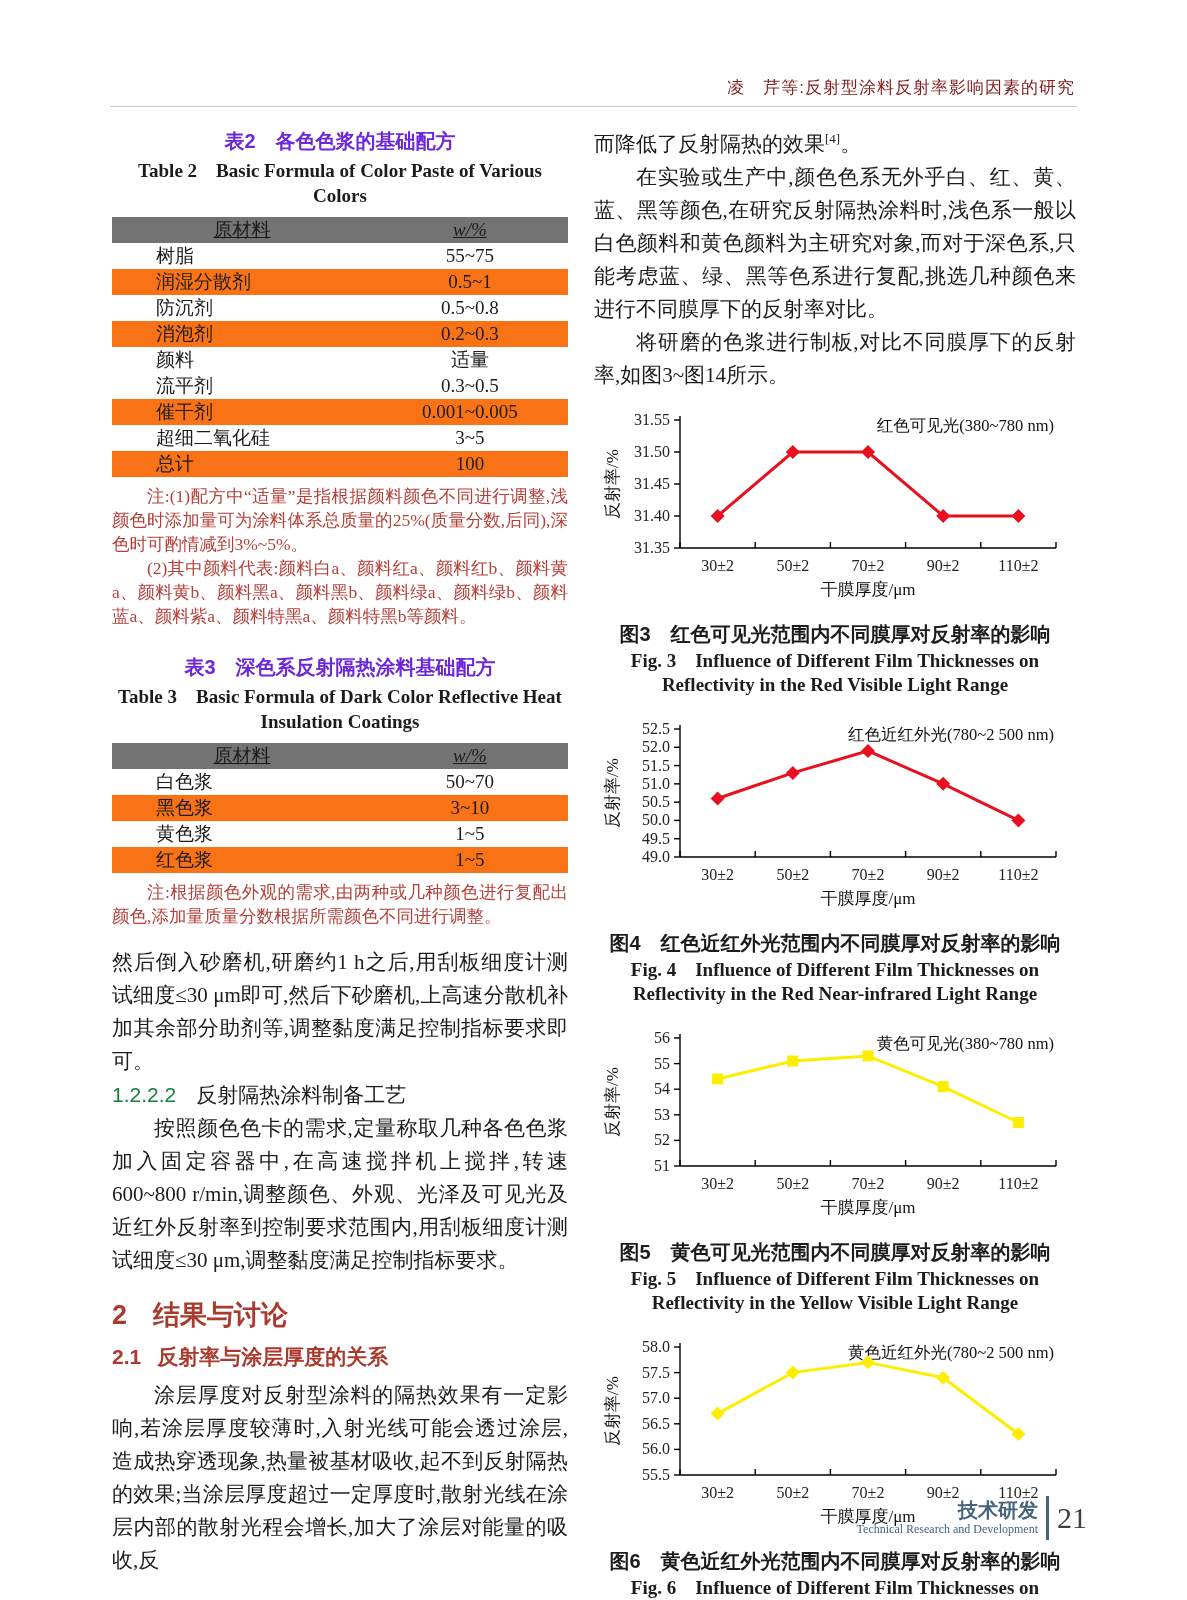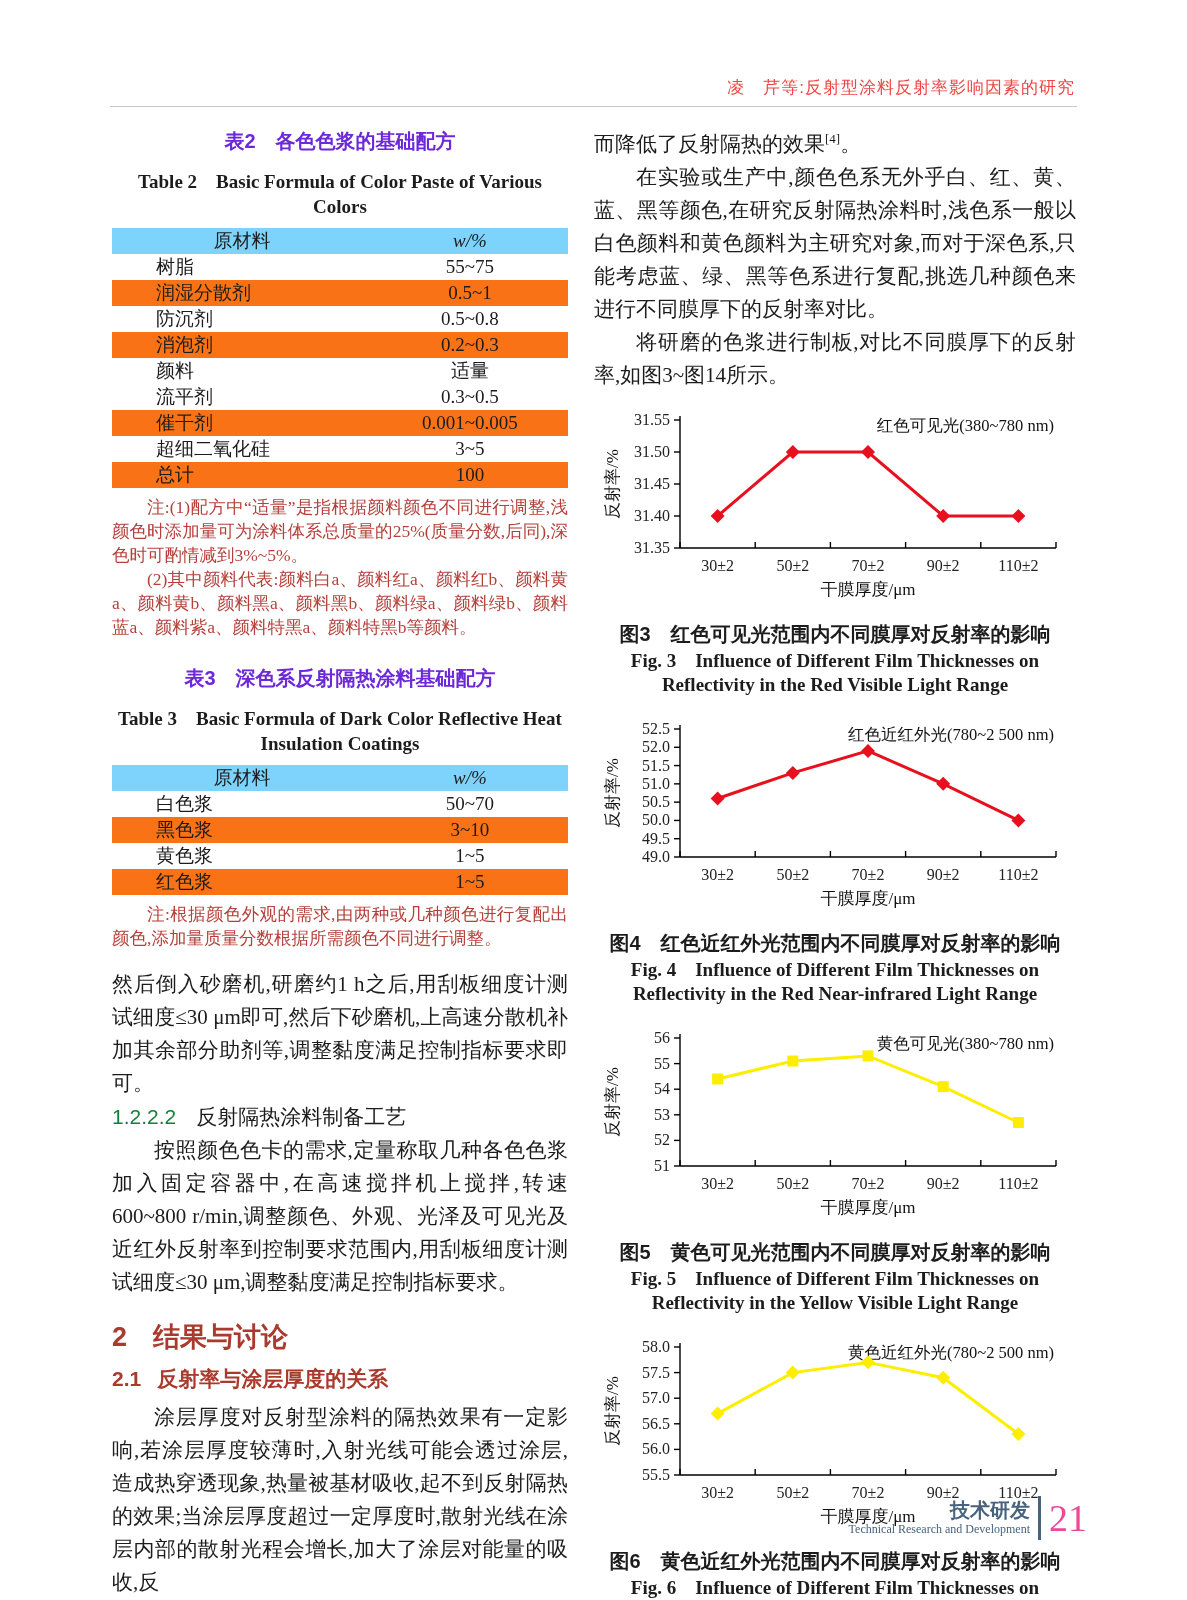--- a/index.html
+++ b/index.html
@@ -5,34 +5,34 @@
   html,body { margin:0; padding:0; background:#ffffff; }
   .page {
     position:relative; width:1187px; height:1600px; background:#ffffff;
     font-family:"Liberation Serif","DejaVu Serif",serif; color:#1c1c1c;
     overflow:hidden;
   }
   
   .running-head {
     position:absolute; top:76px; right:112px;
     font-family:"Liberation Sans","DejaVu Sans",sans-serif;
-    font-size:17px; color:#ef4444; letter-spacing:1px;
+    font-size:17px; color:#7f1d1d; letter-spacing:1px;
   }
   .header-rule { position:absolute; top:106px; left:110px; right:110px; height:1px; background:#c9c9c9; }
 
   
   .col-left  { position:absolute; left:112px; top:128px; width:456px; }
   .col-right { position:absolute; left:594px; top:128px; width:482px; }
 
   
   .tbl-title-zh { text-align:center; font-family:"Liberation Sans","DejaVu Sans",sans-serif; font-weight:bold; font-size:20px; color:#6d28d9; line-height:27px; }
-  .tbl-title-en { text-align:center; font-weight:bold; font-size:19px; line-height:25px; margin-top:14px; }
+  .tbl-title-en { text-align:center; font-weight:bold; font-size:19px; line-height:25px; margin-top:3px; }
   table.data { width:100%; border-collapse:collapse; margin-top:9px; }
   table.data th, table.data td { font-size:19px; line-height:24px; padding:1px 0; font-weight:normal; }
-  table.data th { background:#7dd3fc; }
+  table.data th { background:#737373;text-decoration:underline; }
   table.data tr.alt td { background:#f97316; }
   table.data .c0 { text-align:left; padding-left:44px; width:57%; }
   table.data th.c0 { text-align:center; padding-left:0; }
   table.data .c1 { text-align:center; }
   table.data th.c1 { font-style:italic; }
   .tbl-notes { margin-top:7px; }
   .tbl-notes p { color:#b5403a; font-size:17.5px; line-height:24px; text-align:justify; text-indent:2em; margin:0; }
 
   
   .body-par { font-size:21px; line-height:33px; text-align:justify; margin:0; }
@@ -59,21 +59,21 @@
   svg text.tick  { font-family:"Liberation Serif","DejaVu Serif",serif; font-size:16px; fill:#222; }
   svg text.axlab { font-family:"Liberation Serif","DejaVu Serif",serif; font-size:17px; fill:#111; }
   svg text.anno  { font-family:"Liberation Serif","DejaVu Serif",serif; font-size:16.5px; fill:#111; }
 
   
   .footer { position:absolute; right:100px; top:1496px; display:flex; align-items:center; }
   .footer-text { text-align:right; color:#47637e; margin-right:8px; }
   .footer-zh { font-family:"Liberation Sans","DejaVu Sans",sans-serif; font-weight:bold; font-size:20px; line-height:22px; }
   .footer-en { font-size:12px; line-height:16px; }
   .footer-bar { width:3px; height:44px; background:#47637e; margin-right:8px; }
-  .footer-num { font-size:38px; color:#ec4899; }
+  .footer-num { font-size:30px; color:#404040; }
 </style>
 </head>
 <body>
 
 <div class="page">
 
   <div class="running-head">凌　芹等:反射型涂料反射率影响因素的研究</div>
   <div class="header-rule"></div>
 
   <div class="col-left">

